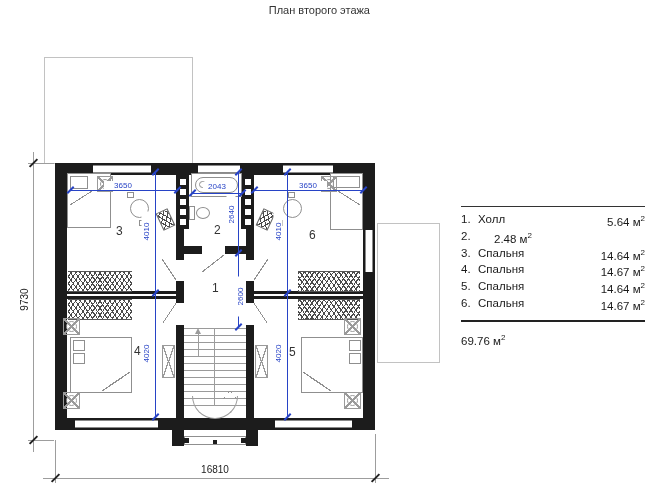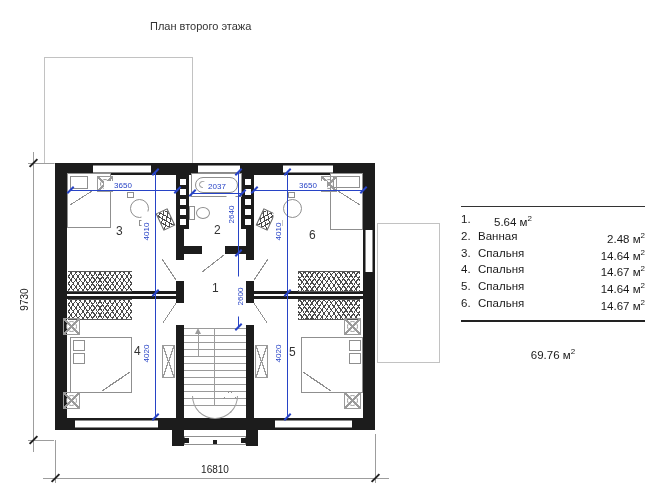--- a/index.html
+++ b/index.html
@@ -36,34 +36,34 @@
   .blue-v{position:absolute;width:1px;background:#2743c6;}
   .tickb{position:absolute;width:9px;height:2px;background:#2743c6;transform:rotate(-45deg);}
   .tickk{position:absolute;width:11px;height:2px;background:#222;transform:rotate(-45deg);}
   .dimt{position:absolute;font-size:8px;line-height:9px;color:#2743c6;background:#fff;
         white-space:nowrap;text-align:center;}
   .vdimt{position:absolute;font-size:8px;line-height:9px;color:#2743c6;background:#fff;
          white-space:nowrap;text-align:center;width:40px;transform:rotate(-90deg);}
   .roomnum{position:absolute;font-size:12px;color:#333;}
   .odim{position:absolute;font-size:10px;color:#222;text-align:center;background:#fff;}
   .odim-v{transform:rotate(-90deg);width:40px;}
-  .title{position:absolute;left:150px;top:20px;width:220px;text-align:left;
+  .title{position:absolute;left:150px;top:4px;width:220px;text-align:right;
          font-size:11px;color:#333;}
   .uphead{position:absolute;width:0;height:0;border-left:3px solid transparent;
           border-right:3px solid transparent;border-bottom:6px solid #9a9a9a;}
   
   .legend{position:absolute;left:461px;top:206px;width:184px;font-size:11.5px;color:#1a1a1a;}
   .lg-rule-top{border-top:1px solid #333;margin-bottom:5px;}
   .lg-rule-mid{border-top:2px solid #222;margin-top:7px;}
   .lg-row{display:flex;line-height:14px;}
   .lg-num{width:17px;}
   .lg-name{flex:1;}
   .lg-val{white-space:nowrap;margin-left:16px;}
   .lg-val sup{font-size:8px;}
-  .lg-total{text-align:center;margin-top:19px;line-height:21px;white-space:nowrap;}
+  .lg-total{text-align:left;margin-top:8px;line-height:16px;white-space:nowrap;}
   .lg-total sup{font-size:8px;}
 </style>
 </head>
 <body>
 
 <div id="canvas">
 
   <div class="title">План второго этажа</div>
 
   <div class="ghost" style="left:44px;top:57px;width:147px;height:105px;"></div>
@@ -199,21 +199,21 @@
   <div class="blue-v" style="left:287px;top:172px;height:245px;"></div>
   <div class="tickb" style="left:283px;top:171px;"></div>
     <div class="tickb" style="left:283px;top:292px;"></div>
     <div class="tickb" style="left:283px;top:416px;"></div>
   <div class="blue-v" style="left:238px;top:172px;height:155px;"></div>
   <div class="tickb" style="left:234px;top:171px;"></div>
     <div class="tickb" style="left:234px;top:252px;"></div>
     <div class="tickb" style="left:234px;top:326px;"></div>
 
   <div class="dimt" style="left:104px;top:181px;width:38px;">3650</div>
-  <div class="dimt" style="left:203px;top:182px;width:28px;">2037</div>
+  <div class="dimt" style="left:203px;top:182px;width:28px;">2043</div>
   <div class="dimt" style="left:289px;top:181px;width:38px;">3650</div>
   <div class="vdimt" style="left:126px;top:227px;">4010</div>
   <div class="vdimt" style="left:126px;top:349px;">4020</div>
   <div class="vdimt" style="left:258px;top:227px;">4010</div>
   <div class="vdimt" style="left:258px;top:349px;">4020</div>
   <div class="vdimt" style="left:211px;top:210px;">2640</div>
   <div class="vdimt" style="left:220px;top:292px;">2600</div>
 
   <div class="thin" style="left:28px;top:163px;width:26px;height:1px;"></div>
   <div class="thin" style="left:28px;top:440px;width:26px;height:1px;"></div>
@@ -226,25 +226,25 @@
   <div class="thin" style="left:375px;top:434px;width:1px;height:49px;"></div>
   <div class="thin" style="left:43px;top:478px;width:346px;height:1px;"></div>
   <div class="tickk" style="left:50px;top:477px;"></div>
     <div class="tickk" style="left:370px;top:477px;"></div>
   <div class="odim" style="left:190px;top:464px;width:50px;">16810</div>
 
   <div class="legend">
     <div class="lg-rule-top"></div>
     <div class="lg-row">
       <span class="lg-num">1.</span>
+      <span class="lg-name">Холл</span>
       <span class="lg-val"><span>5.64</span> <span>м</span><sup>2</sup></span>
     </div>
     <div class="lg-row">
       <span class="lg-num">2.</span>
-      <span class="lg-name">Ванная</span>
       <span class="lg-val"><span>2.48</span> <span>м</span><sup>2</sup></span>
     </div>
     <div class="lg-row">
       <span class="lg-num">3.</span>
       <span class="lg-name">Спальня</span>
       <span class="lg-val"><span>14.64</span> <span>м</span><sup>2</sup></span>
     </div>
     <div class="lg-row">
       <span class="lg-num">4.</span>
       <span class="lg-name">Спальня</span>

